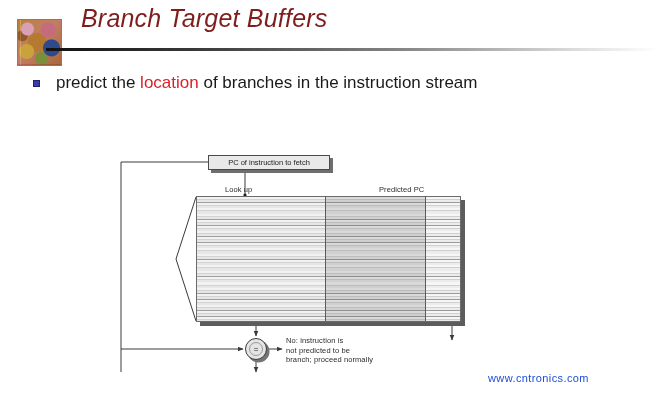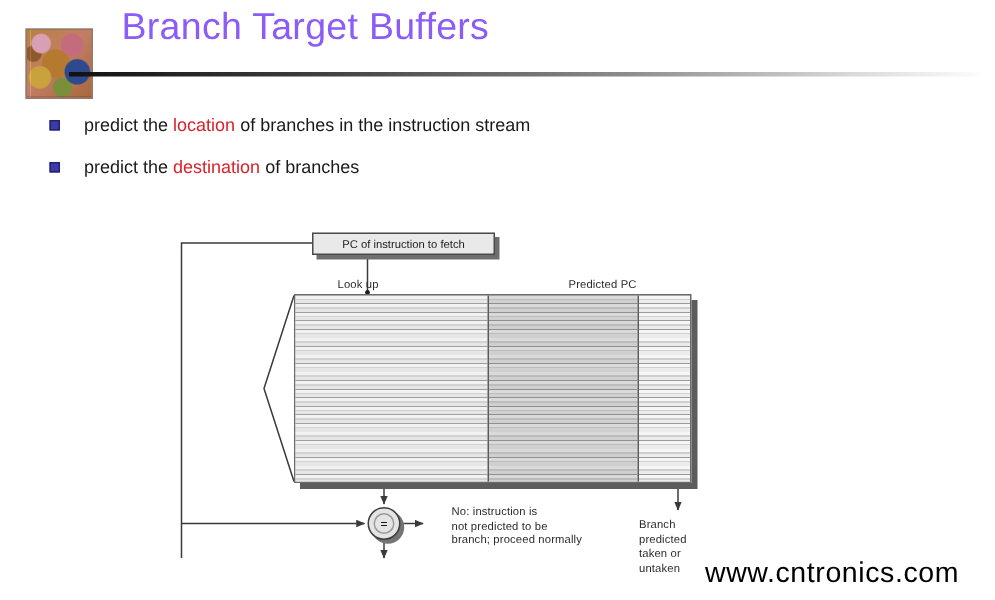--- a/index.html
+++ b/index.html
@@ -45,23 +45,24 @@
       radial-gradient(circle at 10% 35%, #8e5a2b 0 5px, rgba(0,0,0,0) 6px),
       linear-gradient(135deg, #b9803f, #c27e66 45%, #a9683c 100%);
     background-blend-mode: overlay, overlay, normal, normal, normal, normal, normal, normal, normal, normal;
     image-rendering: pixelated;
   }
   #title {
     position: absolute;
     left: 81px;
     top: 4px;
     font-size: 25px;
-    color: #8b5cf6;
+    color: #7f1d1d;
     letter-spacing: .2px;
     white-space: nowrap;
+    font-style: italic;
   }
   #header-rule {
     position: absolute;
     left: 46px;
     top: 48px;
     width: 612px;
     height: 3px;
     background: linear-gradient(to right, #111111 0%, #3a3a3a 25%, #8a8a8a 60%, #d8d8d8 85%, #ffffff 100%);
   }
 
@@ -81,21 +82,21 @@
   .bullet-marker {
     width: 7px;
     height: 7px;
     background: #3b3bb0;
     border: 1px solid #22226f;
     box-sizing: border-box;
     margin-right: 16px;
     flex: 0 0 auto;
   }
   .bullet-text {
-    font-size: 12px;
+    font-size: 17px;
     color: #1a1a1a;
     white-space: nowrap;
   }
   .hl { color: #d9222a; }
 
   
   #figure {
     position: absolute;
     left: 0;
     top: 140px;
@@ -195,24 +196,24 @@
     content: "";
     position: absolute;
     left: 3px; top: 3px; right: 3px; bottom: 3px;
     border: 1px solid #9a9a9a;
     border-radius: 50%;
   }
 
   
   #watermark {
     position: absolute;
-    left: 470px;
+    left: 488px;
     top: 372px;
-    font-size: 19px;
-    color: #000000;
+    font-size: 11px;
+    color: #1d4ed8;
     letter-spacing: .4px;
     white-space: nowrap;
   }
 
   svg.overlay {
     position: absolute;
     left: 0; top: 0;
     width: 663px;
     height: 260px;
     pointer-events: none;
@@ -229,24 +230,20 @@
 
   <div id="header-rule"></div>
 
   <div id="bullets">
 
     <div class="bullet-row">
       <span class="bullet-marker"></span>
       <span class="bullet-text"><span>predict the </span><span class="hl">location</span><span> of branches in the instruction stream</span></span>
     </div>
 
-    <div class="bullet-row">
-      <span class="bullet-marker"></span>
-      <span class="bullet-text"><span>predict the </span><span class="hl">destination</span><span> of branches</span></span>
-    </div>
 
   </div>
 
   <div id="figure">
 
     <svg class="overlay" viewBox="0 0 663 260">
       <defs>
         <marker id="ah" markerWidth="7" markerHeight="7" refX="5.5" refY="2.5" orient="auto" markerUnits="strokeWidth">
           <path d="M0,0 L6,2.5 L0,5 z" fill="#3a3a3a"></path>
         </marker>
@@ -279,27 +276,23 @@
       <div class="btb-col" id="btb-col-a"></div>
       <div class="btb-col" id="btb-col-b"></div>
       <div class="btb-col" id="btb-col-c"></div>
     </div>
 
 
     <div id="eq-node">
         <span>=</span>
       </div>
 
-    <div class="lbl" style="left:286px; top:196px;margin-left:15px;">No:  instruction is
+    <div class="lbl" style="left:286px; top:196px;">No:  instruction is
 not predicted to be
 branch; proceed normally</div>
 
 
-    <div class="lbl" style="left:426px; top:205px;">Branch
-predicted
-taken or
-untaken</div>
 
   </div>
 
   <div id="watermark">www.cntronics.com</div>
 
 </div>
 
 </body></html>

